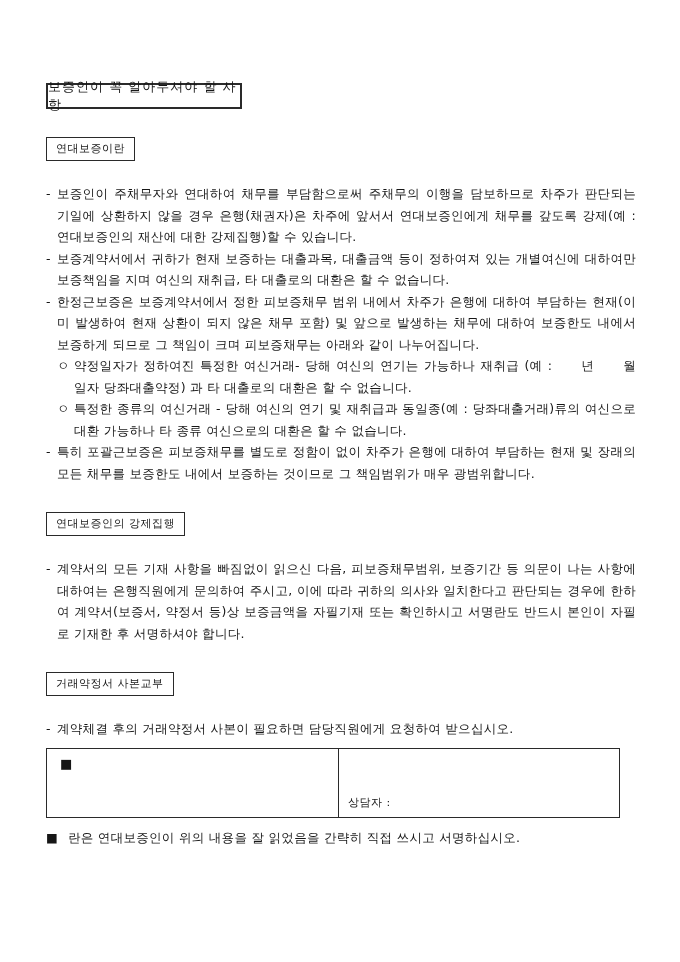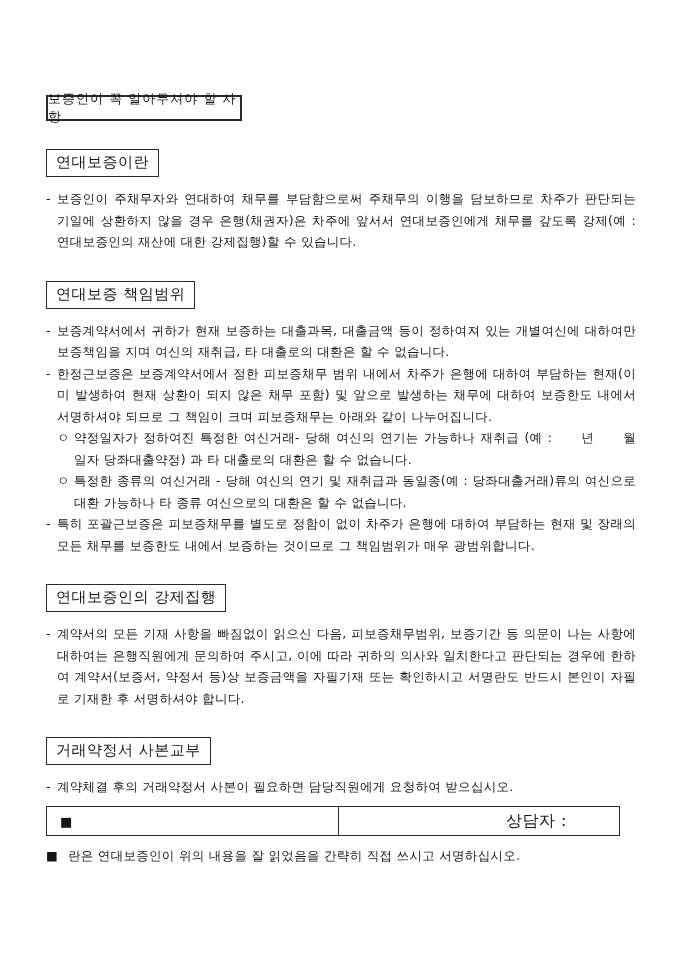--- a/index.html
+++ b/index.html
@@ -8,44 +8,44 @@
     width: 680px;
     height: 962px;
     background: #ffffff;
     color: #161616;
     font-family: "DejaVu Sans", sans-serif;
     overflow: hidden;
   }
   .content {
     position: absolute;
     left: 46px;
-    top: 12px;
+    top: 0;
     width: 590px;
     padding-top: 83px;
     box-sizing: border-box;
   }
   .title-box {
     width: 196px;
     height: 26px;
     border: 2px solid #2a2a2a;
     box-sizing: border-box;
     display: flex;
     align-items: center;
     justify-content: center;
     font-size: 13px;
     letter-spacing: 1px;
   }
   .heading-box {
     display: inline-block;
     border: 1px solid #2a2a2a;
     padding: 3px 9px 4px 9px;
-    font-size: 15px;
+    font-size: 11px;
     letter-spacing: 0.5px;
     margin-top: 28px;
-    margin-bottom: 11px;
+    margin-bottom: 22px;
   }
   .section { margin: 0; }
   .item {
     display: flex;
     font-size: 12.5px;
     line-height: 21.5px;
     letter-spacing: 0.3px;
   }
   .item .bullet { flex: 0 0 11px; }
   .item .text { flex: 1; text-align: justify; }
@@ -65,26 +65,27 @@
     border-right: 1px solid #2a2a2a;
     padding: 7px 0 0 13px;
     font-size: 13px;
   }
   .sig-right {
     flex: 1;
     padding: 3px 0 4px 9px;
     box-sizing: border-box;
   }
   .sig-row {
-    font-size: 16px;
+    font-size: 11px;
     line-height: 21.8px;
     letter-spacing: 0.5px;
     display: flex;
-    justify-content: flex-end;
+    justify-content: flex-start;
     padding-right: 52px;
+    margin-top: 40px;
   }
   .footer-note {
     display: flex;
     margin-top: 9px;
     font-size: 12.5px;
     line-height: 21px;
     letter-spacing: 0.3px;
   }
   .footer-note .marker { flex: 0 0 22px; }
 </style>
@@ -102,30 +103,27 @@
       <div class="heading-box">
         <span>연대보증이란</span>
       </div>
       <div class="item dash">
         <span class="bullet">-</span>
         <span class="text">보증인이 주채무자와 연대하여 채무를 부담함으로써 주채무의 이행을 담보하므로 차주가 판단되는 기일에 상환하지 않을 경우 은행(채권자)은 차주에 앞서서 연대보증인에게 채무를 갚도록 강제(예 : 연대보증인의 재산에 대한 강제집행)할 수 있습니다.</span>
       </div>
     </div>
 
     <div class="section">
-      <div class="heading-box">
-        <span>연대보증 책임범위</span>
-      </div>
       <div class="item dash">
         <span class="bullet">-</span>
         <span class="text">보증계약서에서 귀하가 현재 보증하는 대출과목, 대출금액 등이 정하여져 있는 개별여신에 대하여만 보증책임을 지며 여신의 재취급, 타 대출로의 대환은 할 수 없습니다.</span>
       </div>
       <div class="item dash">
         <span class="bullet">-</span>
-        <span class="text">한정근보증은 보증계약서에서 정한 피보증채무 범위 내에서 차주가 은행에 대하여 부담하는 현재(이미 발생하여 현재 상환이 되지 않은 채무 포함) 및 앞으로 발생하는 채무에 대하여 보증한도 내에서 서명하셔야 되므로 그 책임이 크며 피보증채무는 아래와 같이 나누어집니다.</span>
+        <span class="text">한정근보증은 보증계약서에서 정한 피보증채무 범위 내에서 차주가 은행에 대하여 부담하는 현재(이미 발생하여 현재 상환이 되지 않은 채무 포함) 및 앞으로 발생하는 채무에 대하여 보증한도 내에서 보증하게 되므로 그 책임이 크며 피보증채무는 아래와 같이 나누어집니다.</span>
       </div>
       <div class="item circle">
         <span class="bullet">ㅇ</span>
         <span class="text">약정일자가 정하여진 특정한 여신거래- 당해 여신의 연기는 가능하나 재취급 (예 :　　년　　월　　일자 당좌대출약정) 과 타 대출로의 대환은 할 수 없습니다.</span>
       </div>
       <div class="item circle">
         <span class="bullet">ㅇ</span>
         <span class="text">특정한 종류의 여신거래 - 당해 여신의 연기 및 재취급과 동일종(예 : 당좌대출거래)류의 여신으로 대환 가능하나 타 종류 여신으로의 대환은 할 수 없습니다.</span>
       </div>
       <div class="item dash">

